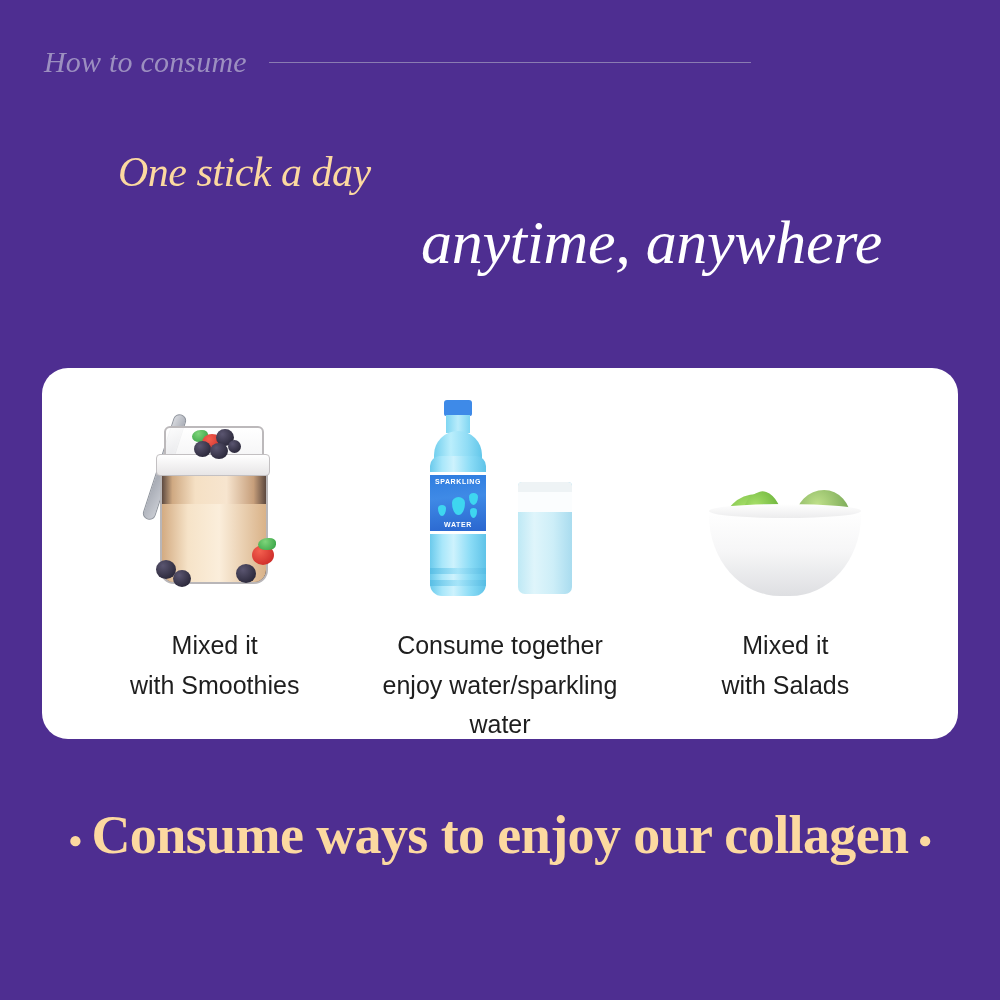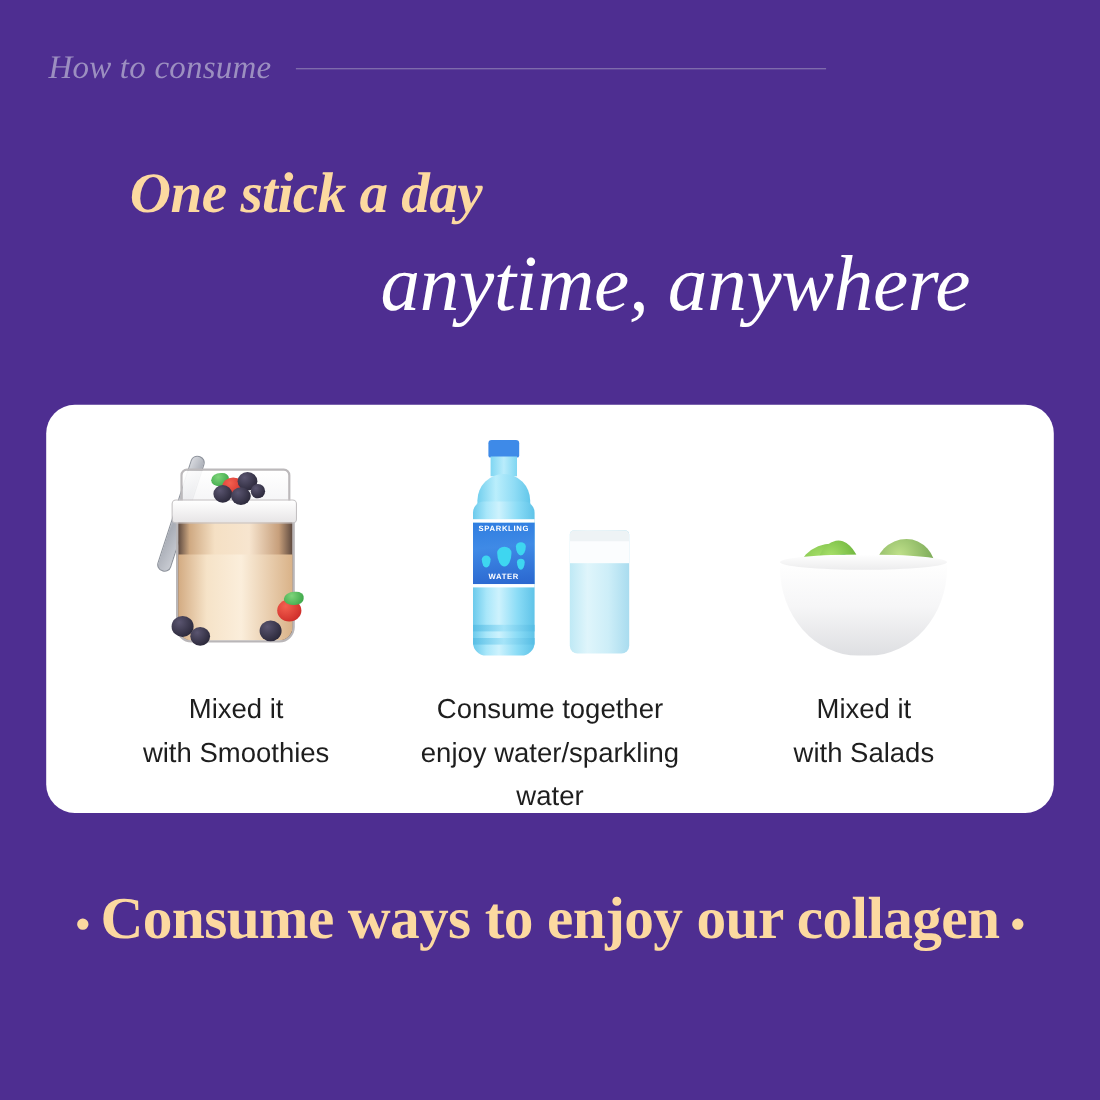--- a/index.html
+++ b/index.html
@@ -46,34 +46,34 @@
   .headline-block {
     position: absolute;
     top: 150px;
     left: 0;
     width: 1000px;
   }
   .headline-1 {
     margin-left: 118px;
     font-family: "Liberation Serif", serif;
     font-style: italic;
-    font-weight: bold;
-    font-size: 52px;
+    font-weight: normal;
+    font-size: 42px;
     line-height: 1.05;
     color: #FCD9A0;
     letter-spacing: -0.5px;
   }
   .headline-2 {
     margin-top: 16px;
     margin-right: 118px;
     text-align: right;
     font-family: "Liberation Serif", serif;
     font-style: italic;
     font-weight: normal;
-    font-size: 72px;
+    font-size: 62px;
     line-height: 1.05;
     color: #FFFFFF;
     letter-spacing: -0.3px;
   }
 
   
   .card {
     position: absolute;
     left: 42px;
     top: 368px;

